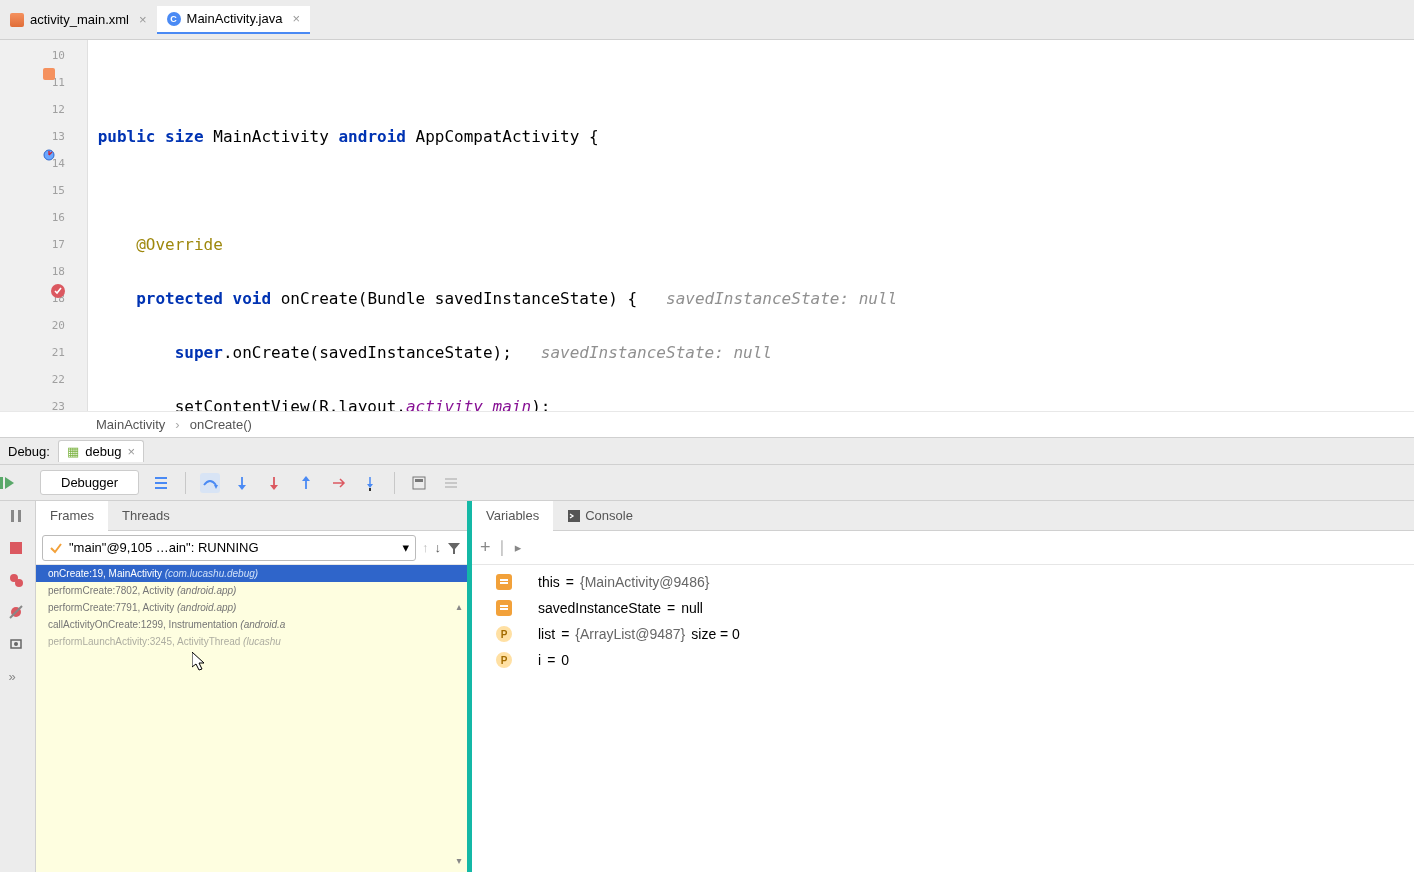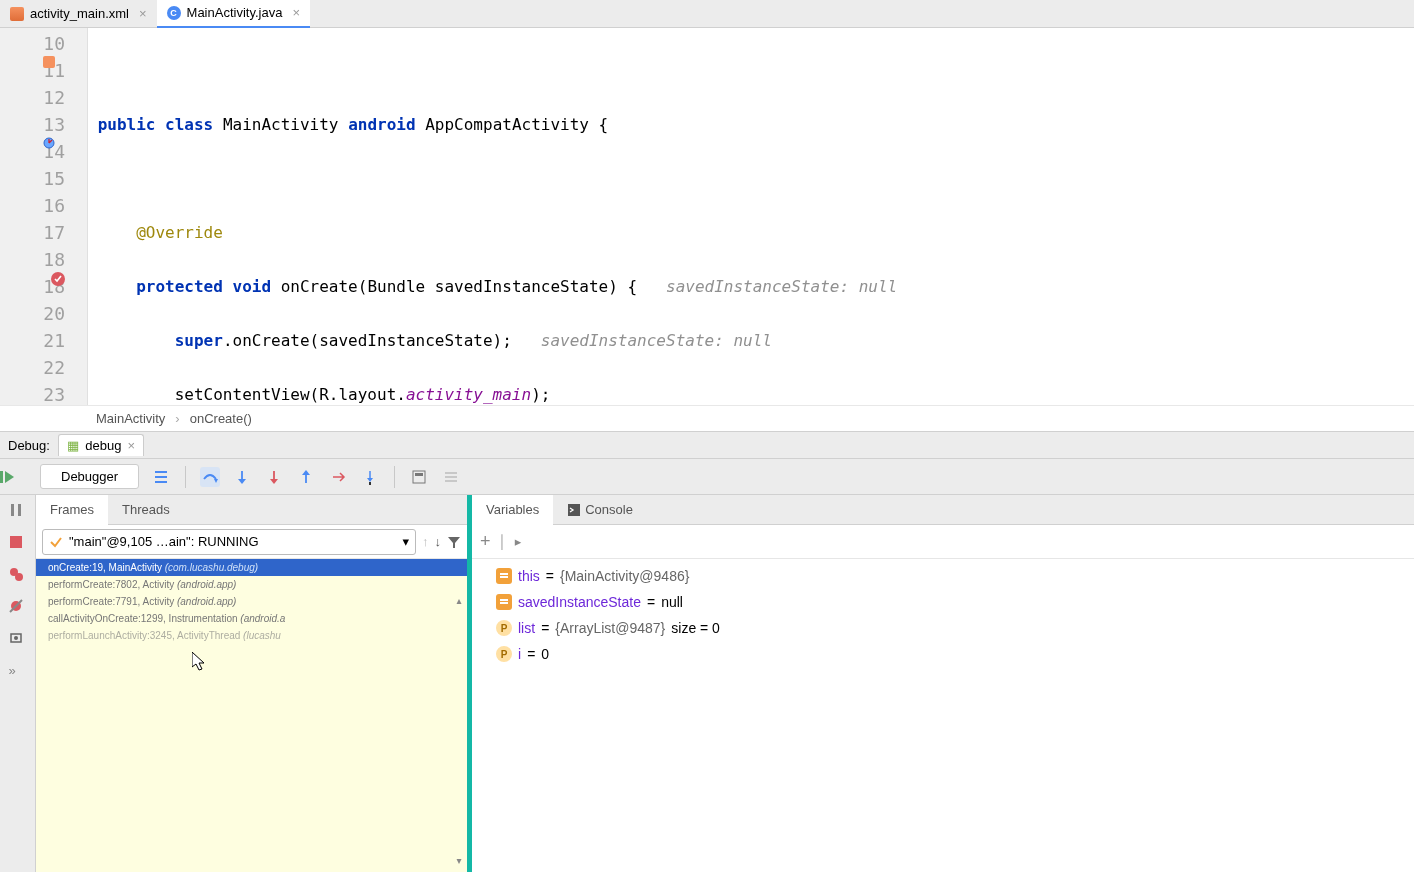--- a/index.html
+++ b/index.html
@@ -1,30 +1,30 @@
 <!DOCTYPE html>
 <html><head>
 <meta charset="utf-8">
 <style>
 * { margin: 0; padding: 0; box-sizing: border-box; }
 body { font-family: "Segoe UI", Arial, sans-serif; font-size: 13px; background: #fff; color: #000; overflow: hidden; width: 1414px; height: 872px; }
 .root { display: flex; flex-direction: column; height: 872px; }
 
 
-.tabs { display: flex; align-items: center; height: 28px; background: #ececec; border-bottom: 1px solid #d0d0d0; }
+.tabs { display: flex; align-items: center; height: 40px; background: #ececec; border-bottom: 1px solid #d0d0d0; }
 .tab { display: flex; align-items: center; padding: 0 10px; height: 28px; gap: 6px; cursor: pointer; }
 .tab.active { background: #fff; border-bottom: 2px solid #4a8af4; }
 .tab .close { color: #999; margin-left: 4px; }
 .file-icon { width: 14px; height: 14px; display: inline-block; }
 .xml-icon { background: linear-gradient(to bottom, #f5915e, #e06d38); border-radius: 2px; }
 .java-icon { background: #4a8af4; border-radius: 50%; display:inline-flex; align-items:center; justify-content:center; color:#fff; font-size:9px; font-weight:bold; }
 
 
 .editor-area { flex: 1; display: flex; background: #fff; overflow: hidden; }
-.gutter { width: 88px; background: #f0f0f0; border-right: 1px solid #e0e0e0; text-align: right; padding-right: 22px; font-family: Consolas, monospace; font-size: 18px; color: #a0a0a0; line-height: 27px; padding-top: 2px; position: relative; }
+.gutter { width: 88px; background: #f0f0f0; border-right: 1px solid #e0e0e0; text-align: right; padding-right: 22px; font-family: Consolas, monospace; font-size: 11px; color: #a0a0a0; line-height: 27px; padding-top: 2px; position: relative; }
 .gutter .gmarks { position: absolute; left: 36px; top: 0; width: 50px; }
 .code { flex: 1; font-family: Consolas, monospace; font-size: 16px; line-height: 27px; white-space: pre; padding-top: 2px; overflow: hidden; position: relative; }
 .ln { height: 27px; }
 
 .kw { color: #0033b3; font-weight: bold; }
 .ann { color: #9e880d; }
 .hint { color: #909090; font-style: italic; }
 .purple { color: #871094; font-style: italic; }
 .fname { color: #000; }
 
@@ -58,21 +58,21 @@
 .frame-item.active .pkg { color: #cfe0f8; }
 .frames-scrollbar { position: absolute; right: 0; top: 0; width: 16px; height: 100%; display: flex; flex-direction: column; align-items: center; justify-content: flex-start; padding: 6px 0; }
 
 .vars-panel { flex: 1; display: flex; flex-direction: column; }
 .vars-toolbar { height: 34px; display: flex; align-items: center; padding: 0 8px; gap: 8px; border-bottom: 1px solid #e6e6e6; }
 .vars-list { flex: 1; padding: 4px 8px; font-size: 14px; }
 .var-row { display: flex; align-items: center; gap: 6px; height: 26px; }
 .var-badge-o { width: 16px; height: 16px; border-radius: 3px; background: #f2a13a; display: inline-block; }
 .var-badge-o::after { content: ""; display: block; width: 8px; height: 2px; background: #fff; margin: 5px 0 0 4px; box-shadow: 0 3px 0 #fff; }
 .var-badge-p { width: 16px; height: 16px; border-radius: 50%; background: #ffe0a3; color: #a36b00; display: inline-flex; align-items:center; justify-content:center; font-size: 10px; font-weight: bold; }
-.var-name { color: #6d28d9; }
+.var-name { color: #000000; margin-left: 20px; }
 .var-eq { color: #000; }
 .var-val { color: #666; }
 .var-extra { color: #000; }
 
 svg { display: block; }
 </style>
 </head>
 <body>
 
 <div class="root">
@@ -122,21 +122,21 @@
         <div>17</div>
         <div>18</div>
         <div>18</div>
         <div>20</div>
         <div>21</div>
         <div>22</div>
         <div>23</div>
     </div>
     <div class="code">
 <div class="ln"> </div>
-<div class="ln"> <span class="kw">public</span> <span class="kw">class</span> <span class="fname">MainActivity</span> <span class="kw">android</span> <span class="fname">AppCompatActivity</span> {</div>
+<div class="ln"> <span class="kw">public</span> <span class="kw">size</span> <span class="fname">MainActivity</span> <span class="kw">android</span> <span class="fname">AppCompatActivity</span> {</div>
 <div class="ln"> </div>
 <div class="ln">     <span class="ann">@Override</span></div>
 <div class="ln">     <span class="kw">protected</span> <span class="kw">void</span> <span>onCreate</span><span>(Bundle savedInstanceState) {</span>   <span class="hint">savedInstanceState: null</span></div>
 <div class="ln">         <span class="kw">super</span><span>.onCreate(savedInstanceState);</span>   <span class="hint">savedInstanceState: null</span></div>
 <div class="ln">         <span>setContentView(R.layout.</span><span class="purple">activity_main</span><span>);</span></div>
 
 
 
 
 

